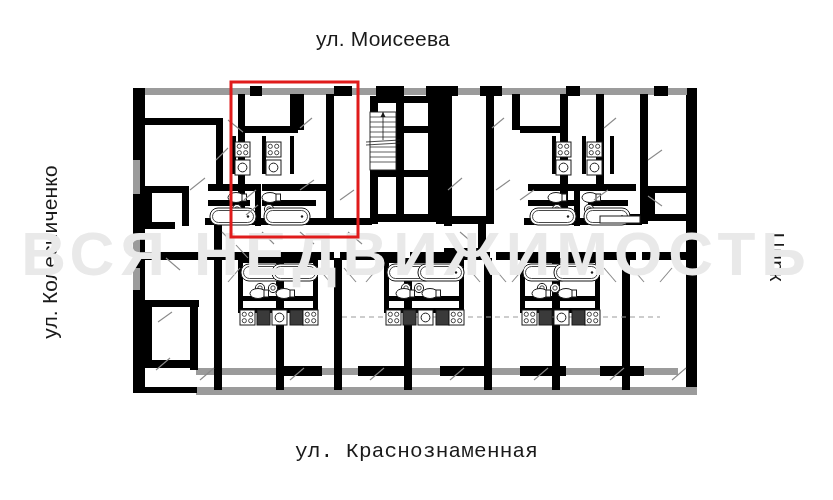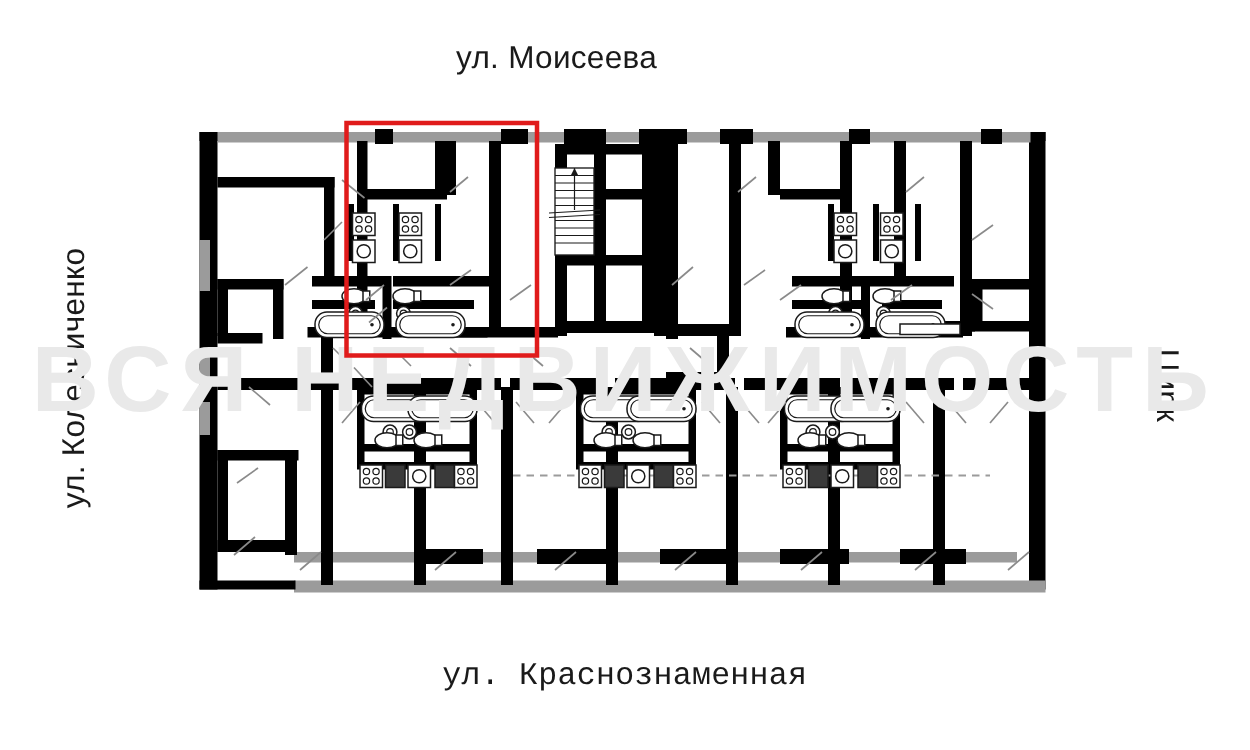--- a/index.html
+++ b/index.html
@@ -14,21 +14,21 @@
 
   
   .street{
     position:absolute;
     color:#1a1a1a;
     font-size:21px;
     font-weight:400;
     white-space:nowrap;
     letter-spacing:.2px;
   }
-  #street-top{left:0;top:27px;width:742px;text-align:center;}
+  #street-top{left:0;top:27px;width:742px;text-align:center;padding-left:12px;}
   #street-bottom{left:0;top:440px;width:833px;text-align:center;font-family:Liberation Mono, monospace;}
   #street-left{
     left:-60px;top:240px;width:220px;text-align:center;
     transform:rotate(-90deg);transform-origin:50% 50%;
   }
   #street-right{
     left:667px;top:245px;width:220px;text-align:center;
     transform:rotate(90deg);transform-origin:50% 50%;
   }
 

